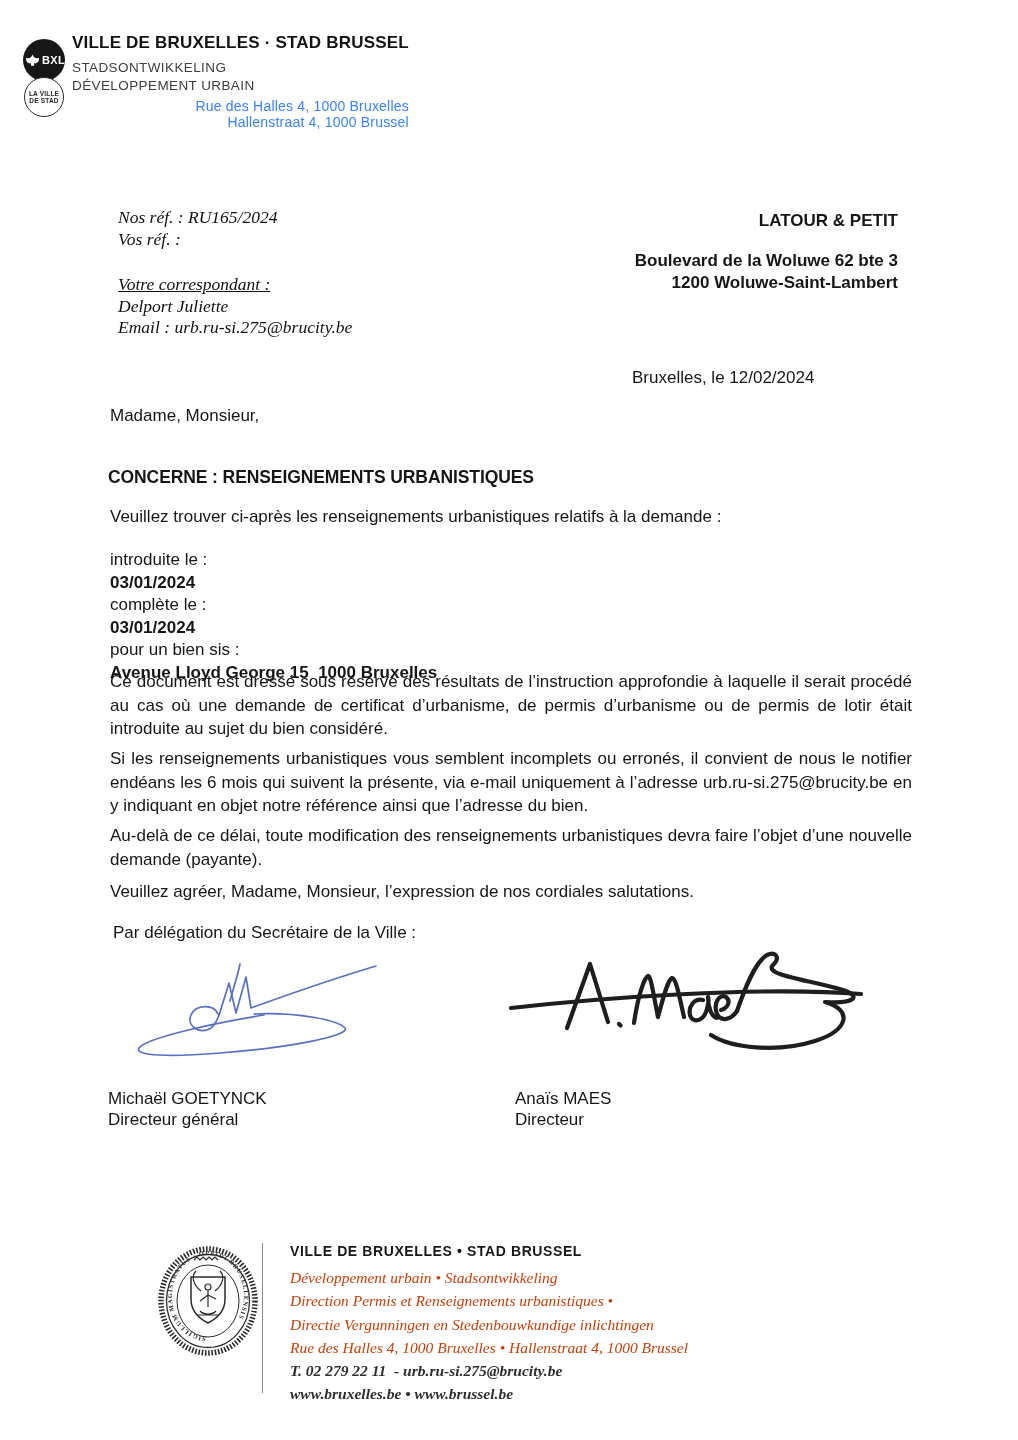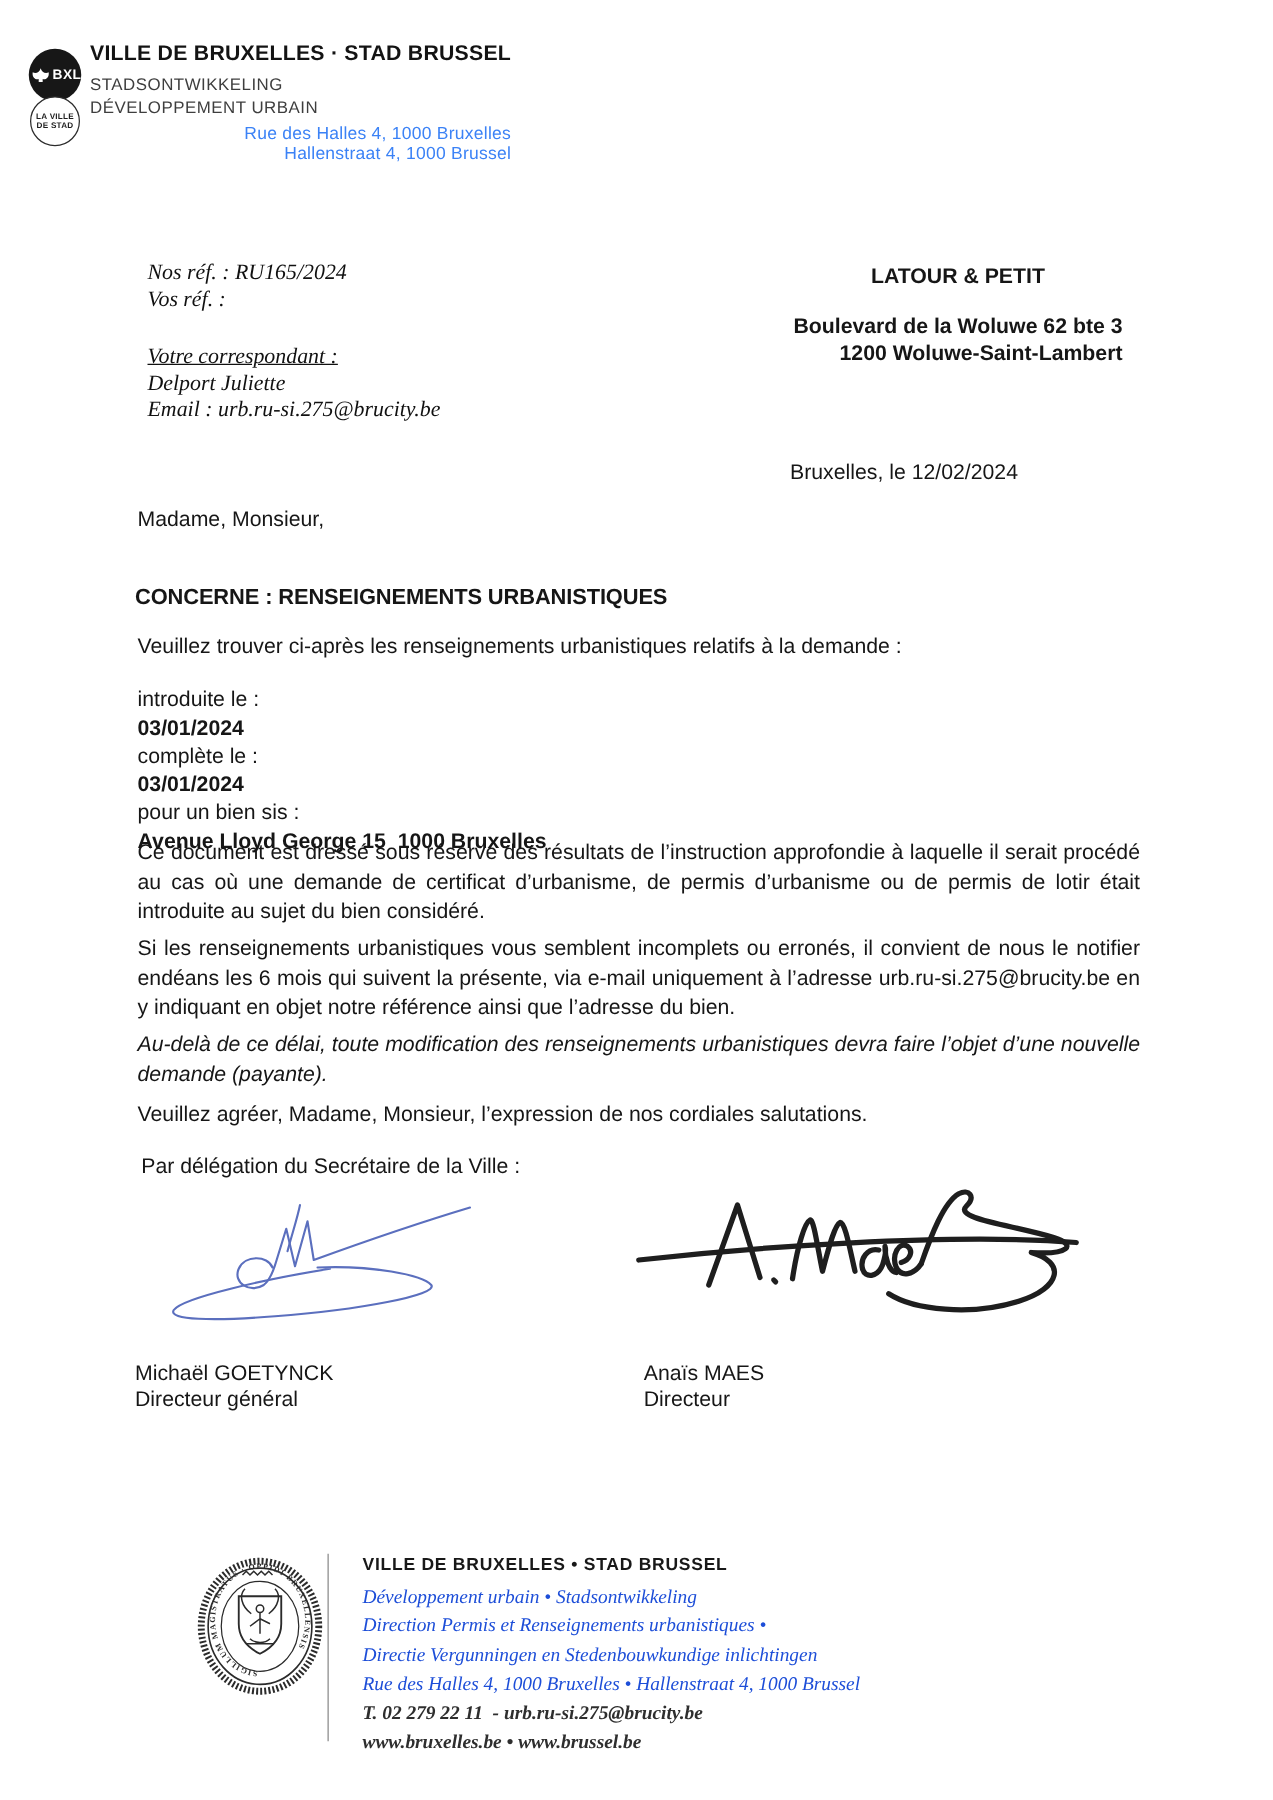--- a/index.html
+++ b/index.html
@@ -30,50 +30,50 @@
   .haddr{font-size:14px;color:#3b82f6;line-height:16px;margin-top:4px;letter-spacing:.2px;text-align:right;}
 
   
   .ref-block{
     position:absolute;left:118px;top:207px;width:420px;
     font-family:"Liberation Serif", serif;font-style:italic;font-size:17.5px;line-height:21.5px;color:#111;
   }
   .ref-spacer{height:24px;}
   .underline{text-decoration:underline;}
   .recipient{position:absolute;right:120px;top:210px;text-align:right;font-weight:bold;font-size:17px;line-height:22px;}
-  .recipient .rname{margin-bottom:18px;text-align:center;}
+  .recipient .rname{margin-bottom:18px;}
   .date-line{position:absolute;left:632px;top:368px;font-size:17px;}
 
   
   .salutation{position:absolute;left:110px;top:406px;font-size:17px;}
   .subject{position:absolute;left:108px;top:467px;font-size:17.5px;font-weight:bold;letter-spacing:-0.1px;}
   .intro{position:absolute;left:110px;top:507px;font-size:17px;}
   .details{position:absolute;left:110px;top:549px;font-size:17px;line-height:22.5px;}
   .drow{display:flex;flex-direction:column;}
   .dlabel{width:207px;}
   .dvalue{font-weight:bold;white-space:pre-wrap;}
   .parcel{margin-top:11px;}
   .para{position:absolute;left:110px;width:802px;font-size:17px;line-height:23.5px;text-align:justify;}
-  .p1{top:670px;} .p2{top:747px;} .p3{top:824px;font-style:italic;}
+  .p1{top:670px;} .p2{top:747px;} .p3{top:824px;}
   .closing{position:absolute;left:110px;top:882px;font-size:17px;}
   .delegation{position:absolute;left:113px;top:923px;font-size:17px;}
 
   
   .sig-blue{position:absolute;left:122px;top:956px;}
   .sig-black{position:absolute;left:505px;top:948px;}
   .signer{position:absolute;font-size:17px;line-height:21px;}
   .signer-left{left:108px;top:1088px;}
   .signer-right{left:515px;top:1088px;}
 
   
   .seal{position:absolute;left:157px;top:1245px;}
   .footer-divider{position:absolute;left:262px;top:1243px;height:150px;width:0;border-left:1.6px solid #8a8a8a;}
   .footer-text{position:absolute;left:290px;top:1243px;width:560px;}
   .f-title{font-size:14px;font-weight:bold;letter-spacing:.6px;color:#181818;margin-bottom:7px;}
-  .f-line{font-family:"Liberation Serif", serif;font-style:italic;font-size:15.5px;line-height:23.3px;color:#1d4ed8;white-space:pre-wrap;}
+  .f-line{font-family:"Liberation Serif", serif;font-style:italic;font-size:15.5px;line-height:23.3px;color:#c2410c;white-space:pre-wrap;}
   .f-bold{font-weight:bold;color:#2e2e2e;}
 </style>
 </head>
 <body>
 
 <div class="page">
 
   <div class="logo-black">
     <svg width="20" height="13" viewBox="0 0 24 16">
       <path d="M12,0.5 C11,4.5 7,6.5 4,4.5 C3,9.5 7,12.5 10,11.5 L10,14.5 L14,14.5 L14,11.5 C17,12.5 21,9.5 20,4.5 C17,6.5 13,4.5 12,0.5 Z" fill="#ffffff"></path>

